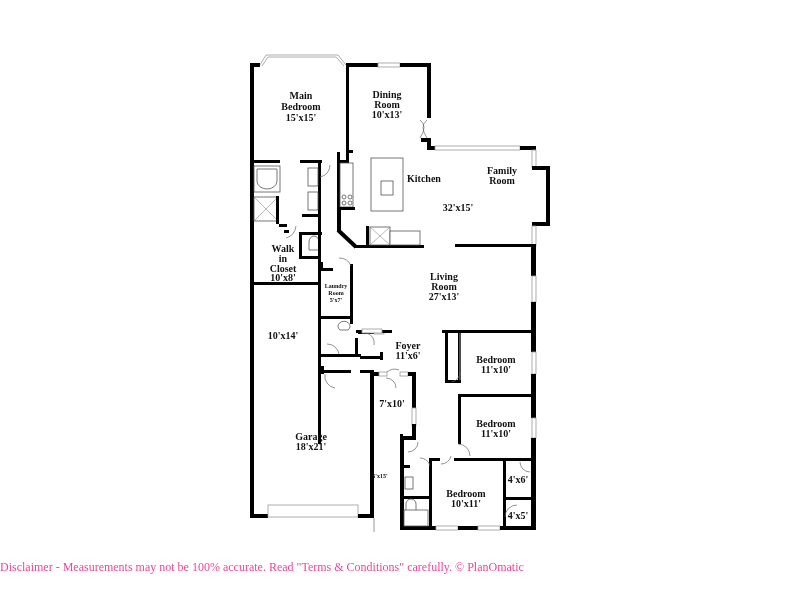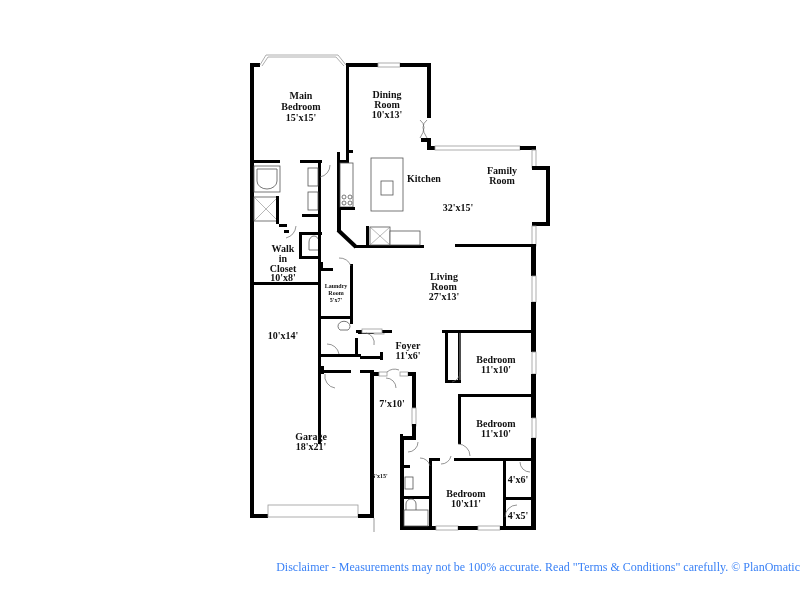--- a/index.html
+++ b/index.html
@@ -6,22 +6,22 @@
   body { width: 800px; height: 596px; position: relative; overflow: hidden; font-family: "DejaVu Serif", serif; }
   #plan { position: absolute; left: 0; top: 0; width: 800px; height: 596px; }
   .wall { fill: #000; }
   .win { fill: #fff; stroke: #999; stroke-width: 0.8; }
   .fix { fill: #fff; stroke: #555; stroke-width: 0.8; }
   .door { fill: none; stroke: #666; stroke-width: 0.7; }
   .lbl { font-family: "Liberation Serif", "DejaVu Serif", serif; font-weight: bold; fill: #111; text-anchor: middle; }
   .lbl-lg { font-size: 10px; }
   .lbl-sm { font-size: 6px; }
   .disclaimer {
-    position: absolute; left: 0; width: 800px; top: 560px; text-align: right;
-    font-family: "Liberation Serif", "DejaVu Serif", serif; font-size: 12px; color: #3b82f6;
+    position: absolute; left: 0; width: 800px; top: 560px; text-align: left;
+    font-family: "Liberation Serif", "DejaVu Serif", serif; font-size: 12px; color: #ec4899;
   }
 </style>
 </head>
 <body>
 
 <svg id="plan" viewBox="0 0 800 596" xmlns="http://www.w3.org/2000/svg">
 
   <g>
 
     <rect class="wall" x="250" y="63" width="4" height="455"></rect>

